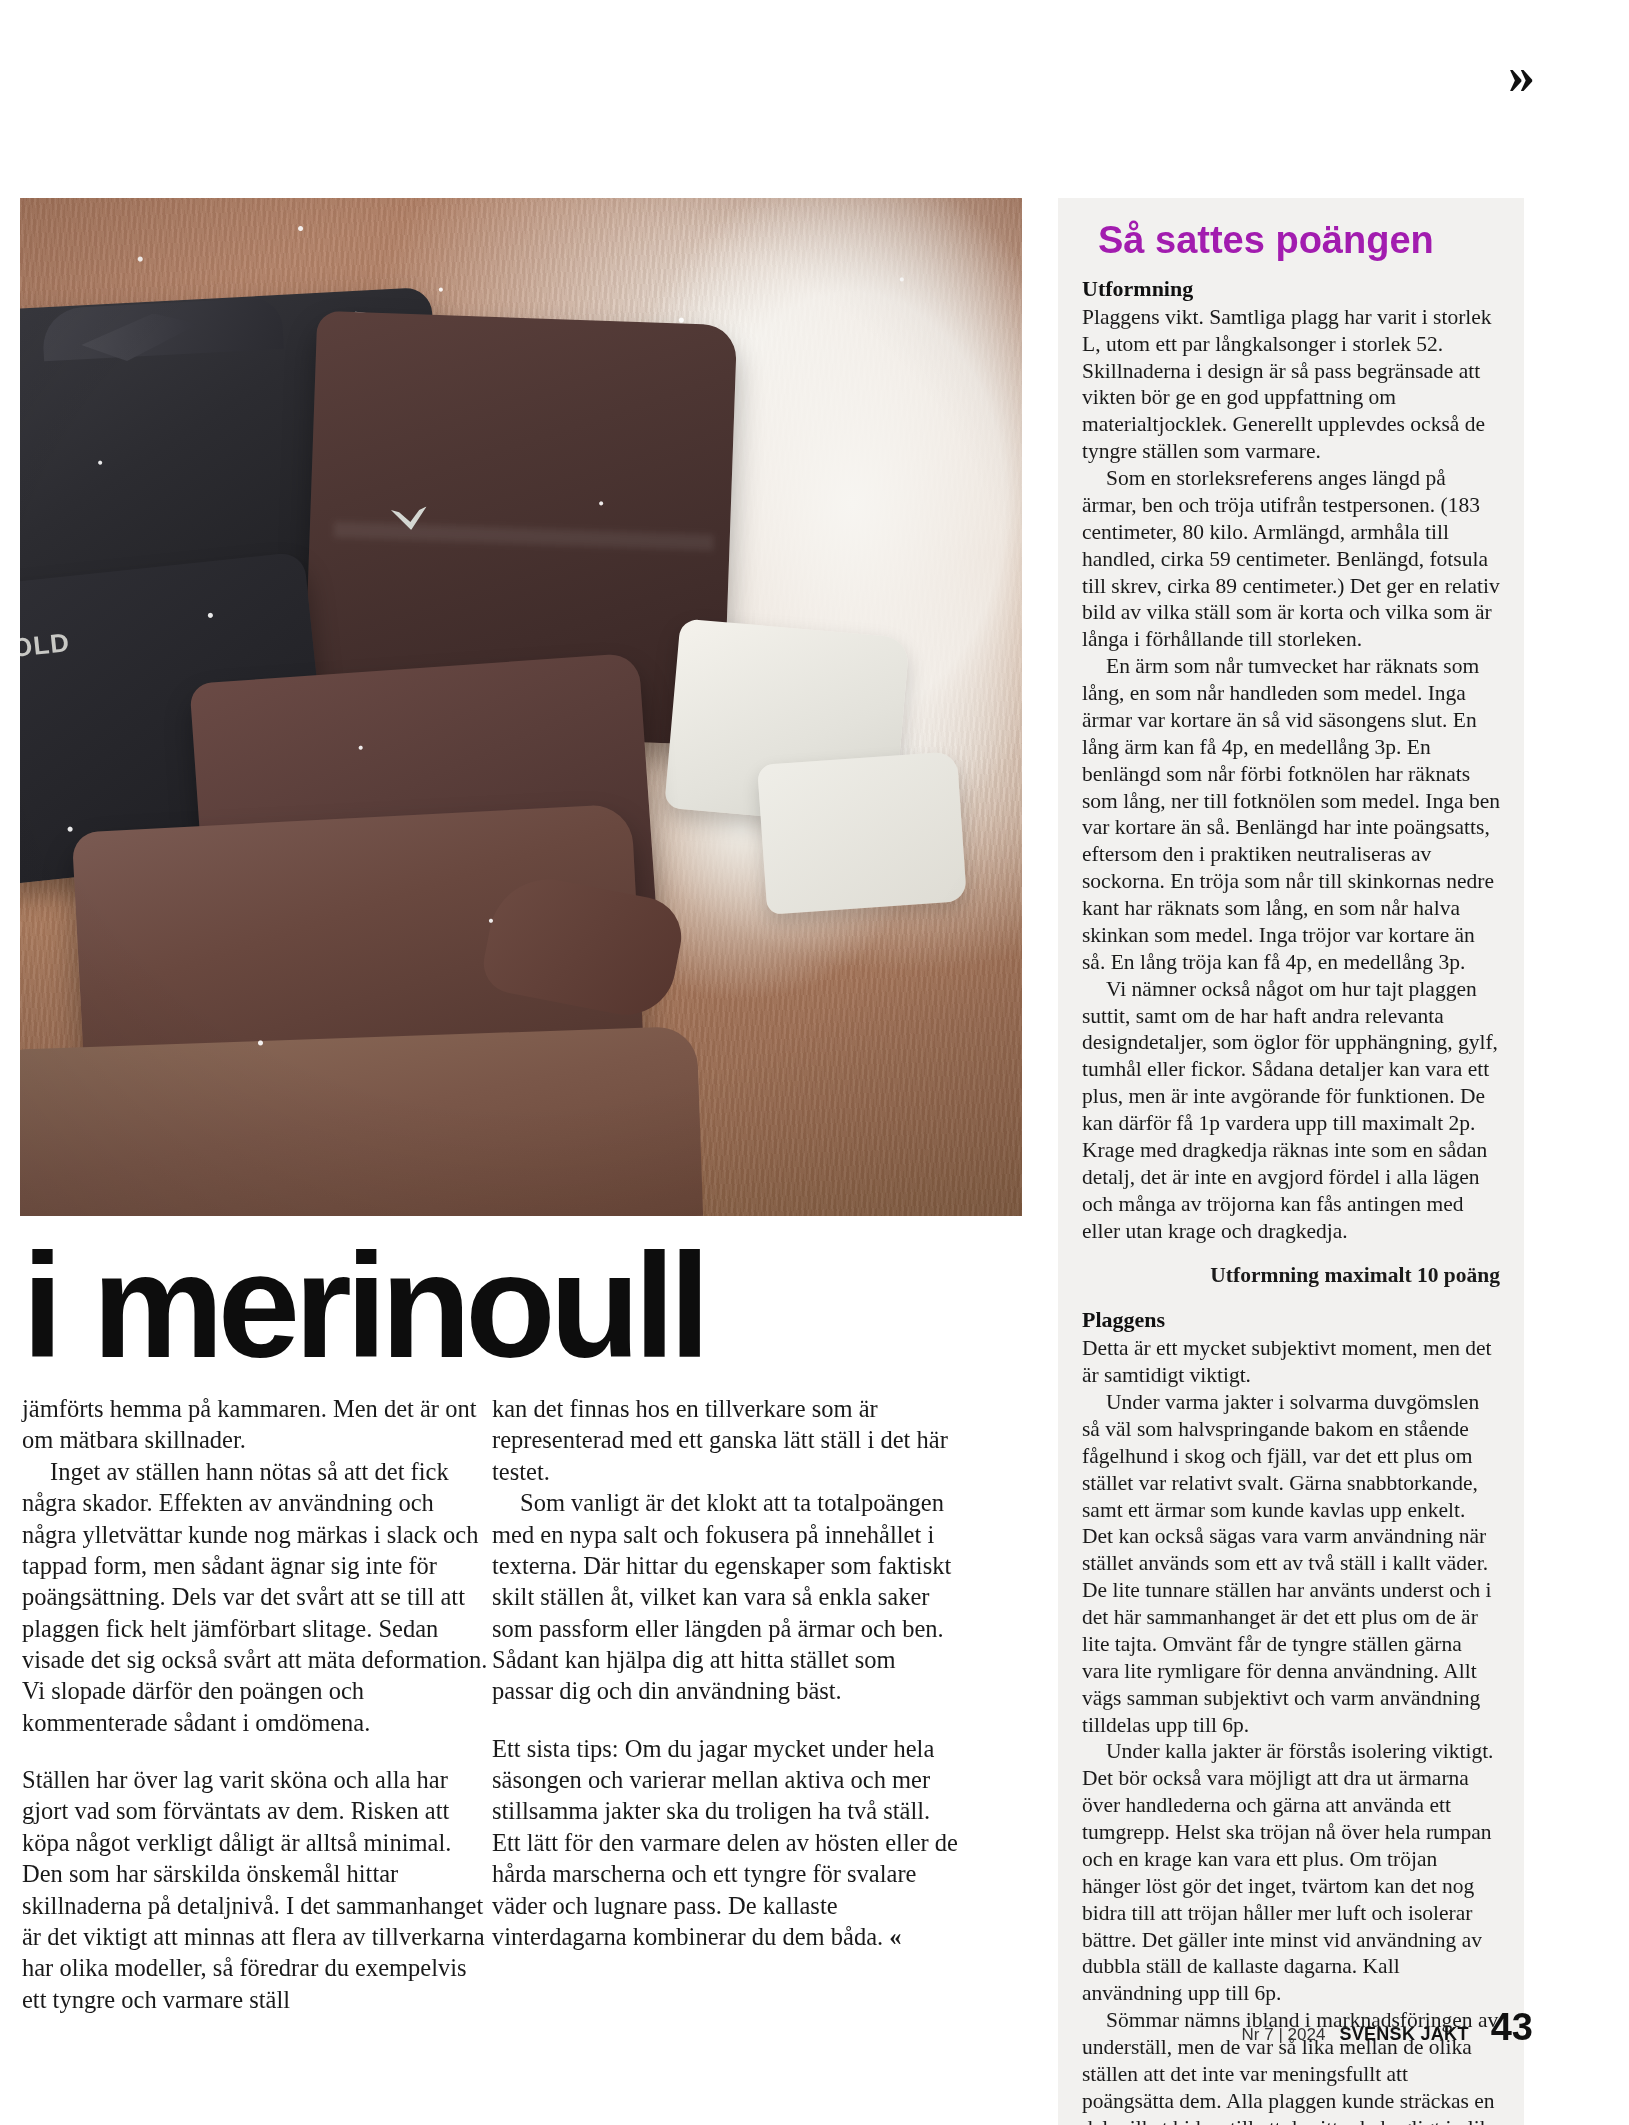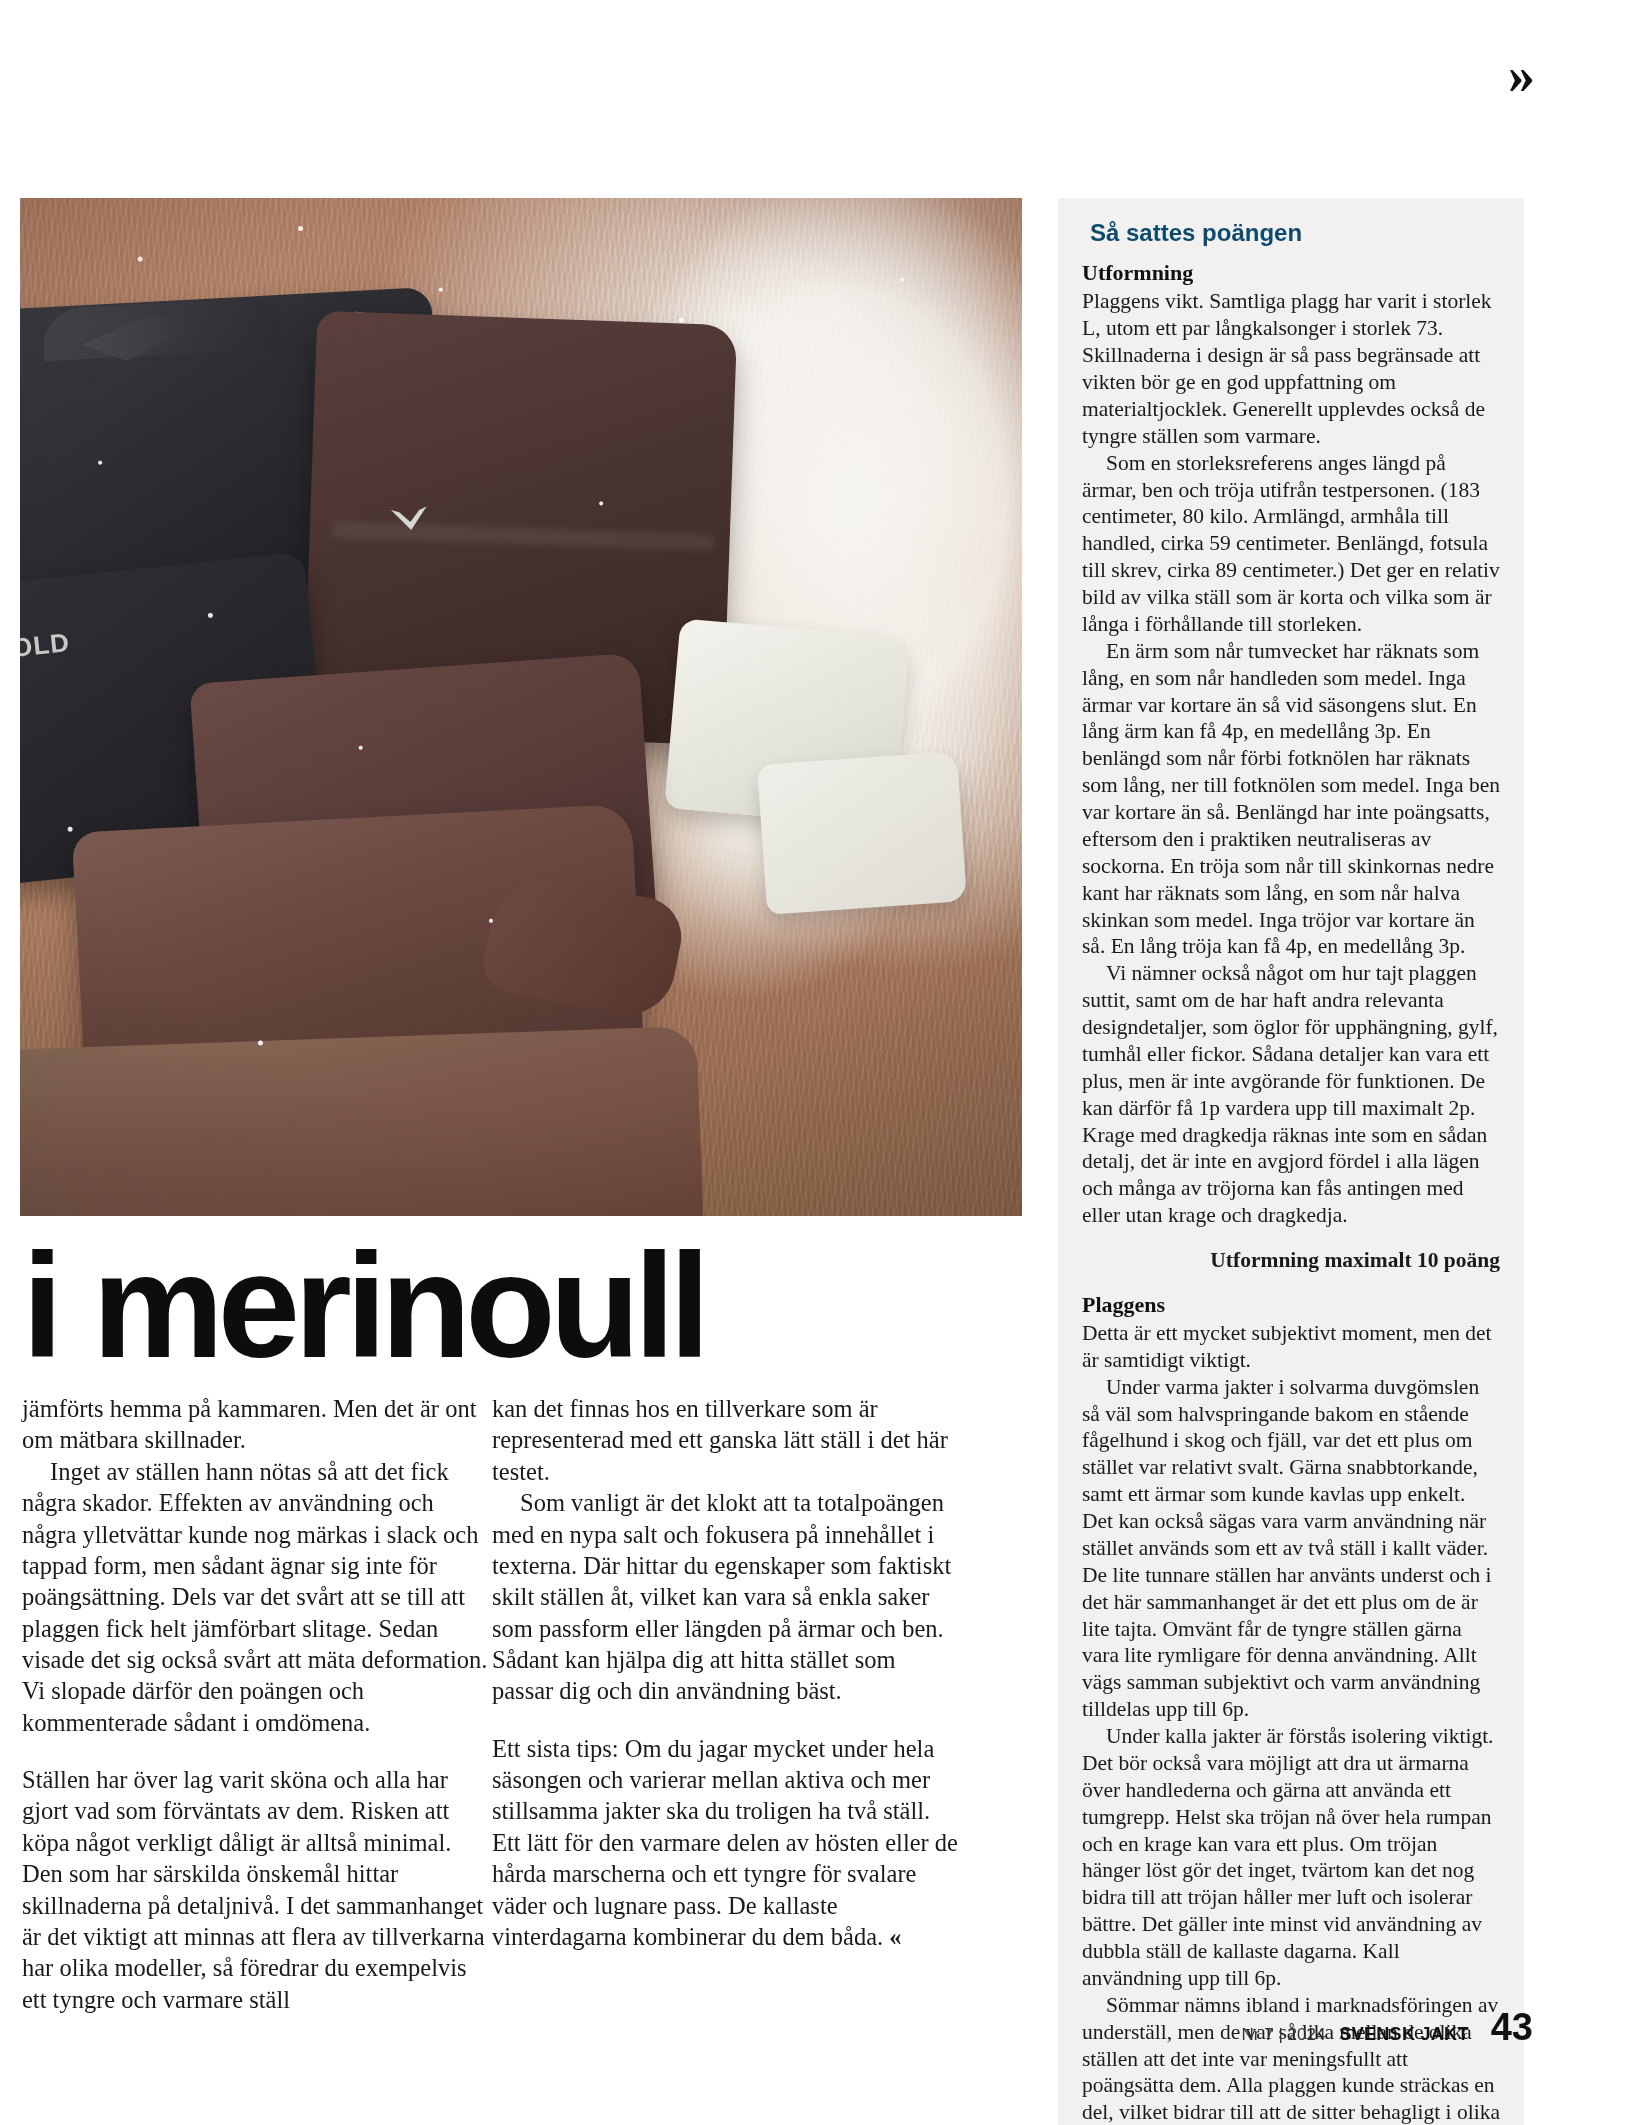--- a/index.html
+++ b/index.html
@@ -223,24 +223,24 @@
     position: absolute;
     left: 1058px;
     top: 198px;
     width: 466px;
     background: #f2f1ef;
     padding: 18px 24px 26px 24px;
     min-height: 1793px;
   }
   .sidebar h2 {
     font-family: "Liberation Sans", sans-serif;
-    font-size: 24px;
+    font-size: 38px;
     line-height: 1.1;
-    margin: 4px 0 14px 8px;
-    color: #0c4a6e;
+    margin: 4px 0 14px 16px;
+    color: #a21caf;
     font-weight: bold;
   }
   .sidebar h3 {
     font-family: "Liberation Serif", serif;
     font-size: 22px;
     margin: 18px 0 2px 0;
     font-weight: bold;
     color: #111;
   }
   .sidebar h3:first-of-type { margin-top: 0; }
@@ -330,21 +330,21 @@
       <div class="para-gap"></div>
       <p class="body"><span class="lead-in">Ett sista tips:</span><span> Om du jagar mycket under hela säsongen och varierar mellan aktiva och mer stillsamma jakter ska du troligen ha två ställ. Ett lätt för den varmare delen av hösten eller de hårda marscherna och ett tyngre för svalare väder och lugnare pass. De kallaste vinterdagarna kombinerar du dem båda. </span><span class="endmark">«</span></p>
     </div>
   </div>
 </div>
 
 <aside class="sidebar">
   <h2>Så sattes poängen</h2>
 
   <h3>Utformning</h3>
-  <p>Plaggens vikt. Samtliga plagg har varit i storlek L, utom ett par långkalsonger i storlek 73. Skillnaderna i design är så pass begränsade att vikten bör ge en god uppfattning om materialtjocklek. Generellt upplevdes också de tyngre ställen som varmare.</p>
+  <p>Plaggens vikt. Samtliga plagg har varit i storlek L, utom ett par långkalsonger i storlek 52. Skillnaderna i design är så pass begränsade att vikten bör ge en god uppfattning om materialtjocklek. Generellt upplevdes också de tyngre ställen som varmare.</p>
   <p class="indent">Som en storleksreferens anges längd på ärmar, ben och tröja utifrån testpersonen. (183 centimeter, 80 kilo. Armlängd, armhåla till handled, cirka 59 centimeter. Benlängd, fotsula till skrev, cirka 89 centimeter.) Det ger en relativ bild av vilka ställ som är korta och vilka som är långa i förhållande till storleken.</p>
   <p class="indent">En ärm som når tumvecket har räknats som lång, en som når handleden som medel. Inga ärmar var kortare än så vid säsongens slut. En lång ärm kan få 4p, en medellång 3p. En benlängd som når förbi fotknölen har räknats som lång, ner till fotknölen som medel. Inga ben var kortare än så. Benlängd har inte poängsatts, eftersom den i praktiken neutraliseras av sockorna. En tröja som når till skinkornas nedre kant har räknats som lång, en som når halva skinkan som medel. Inga tröjor var kortare än så. En lång tröja kan få 4p, en medellång 3p.</p>
   <p class="indent">Vi nämner också något om hur tajt plaggen suttit, samt om de har haft andra relevanta designdetaljer, som öglor för upphängning, gylf, tumhål eller fickor. Sådana detaljer kan vara ett plus, men är inte avgörande för funktionen. De kan därför få 1p vardera upp till maximalt 2p. Krage med dragkedja räknas inte som en sådan detalj, det är inte en avgjord fördel i alla lägen och många av tröjorna kan fås antingen med eller utan krage och dragkedja.</p>
   <p class="right">Utformning maximalt 10 poäng</p>
 
   <h3>Plaggens</h3>
   <p>Detta är ett mycket subjektivt moment, men det är samtidigt viktigt.</p>
   <p class="indent">Under varma jakter i solvarma duvgömslen så väl som halvspringande bakom en stående fågelhund i skog och fjäll, var det ett plus om stället var relativt svalt. Gärna snabbtorkande, samt ett ärmar som kunde kavlas upp enkelt. Det kan också sägas vara varm användning när stället används som ett av två ställ i kallt väder. De lite tunnare ställen har använts underst och i det här sammanhanget är det ett plus om de är lite tajta. Omvänt får de tyngre ställen gärna vara lite rymligare för denna användning. Allt vägs samman subjektivt och varm användning tilldelas upp till 6p.</p>
   <p class="indent">Under kalla jakter är förstås isolering viktigt. Det bör också vara möjligt att dra ut ärmarna över handlederna och gärna att använda ett tumgrepp. Helst ska tröjan nå över hela rumpan och en krage kan vara ett plus. Om tröjan hänger löst gör det inget, tvärtom kan det nog bidra till att tröjan håller mer luft och isolerar bättre. Det gäller inte minst vid användning av dubbla ställ de kallaste dagarna. Kall användning upp till 6p.</p>
   <p class="indent">Sömmar nämns ibland i marknadsföringen av underställ, men de var så lika mellan de olika ställen att det inte var meningsfullt att poängsätta dem. Alla plaggen kunde sträckas en del, vilket bidrar till att de sitter behagligt i olika rörelser. Men tre kunde sträckas mer och två av dem utan att för den skull sitta särskilt löst. De två har belönats med 3p, övriga 2p. Alla ställ har känts sköna mot huden, men ett noterades som favorit och har fått 1p.</p>

